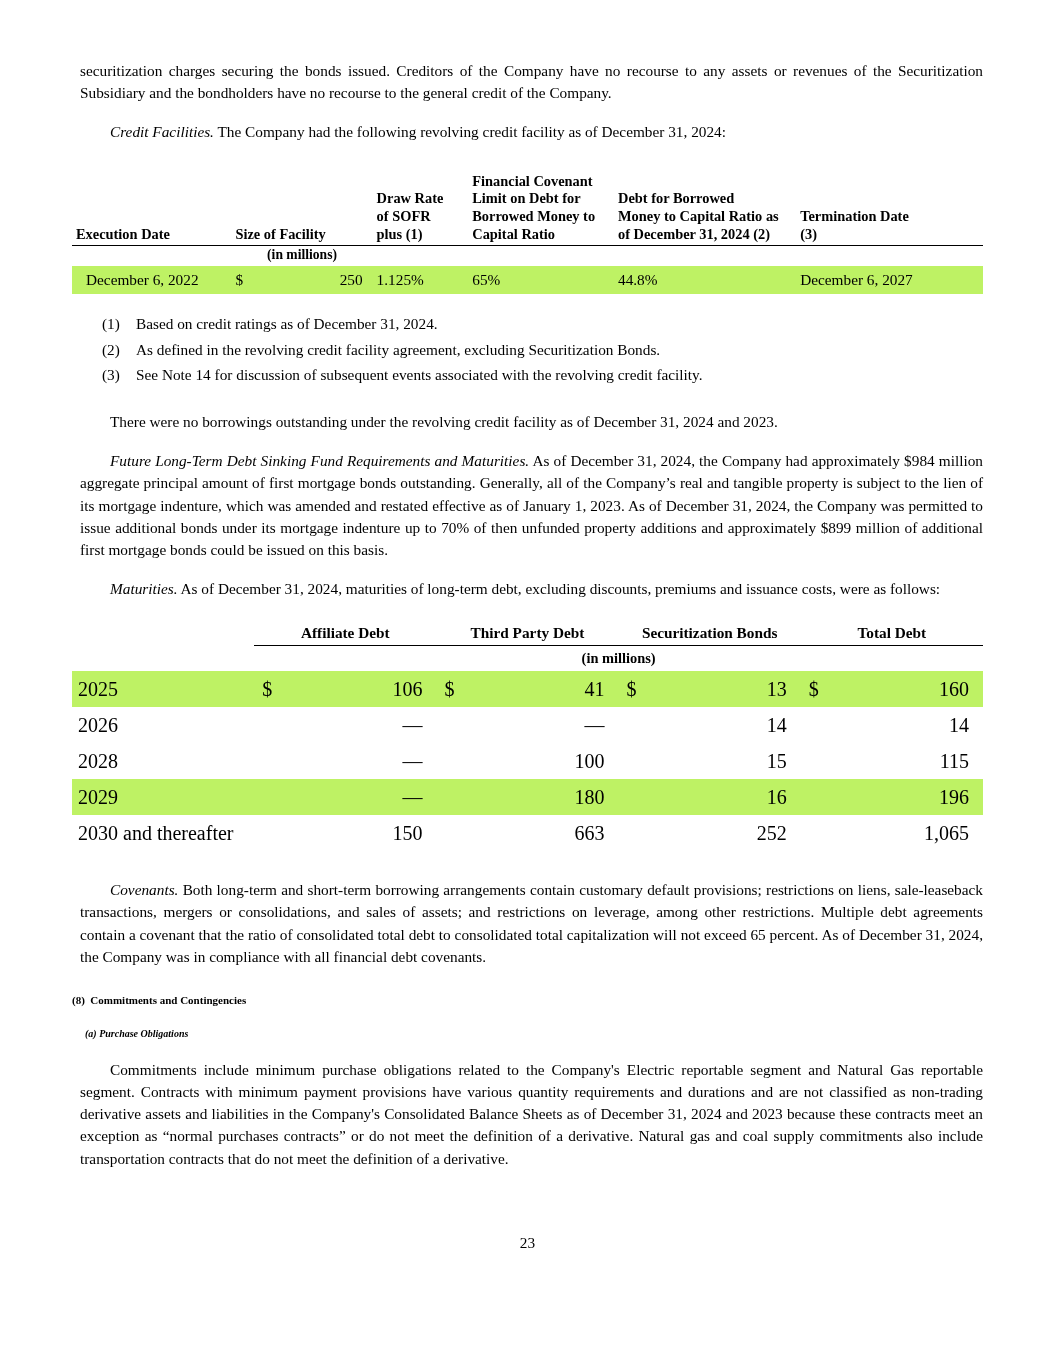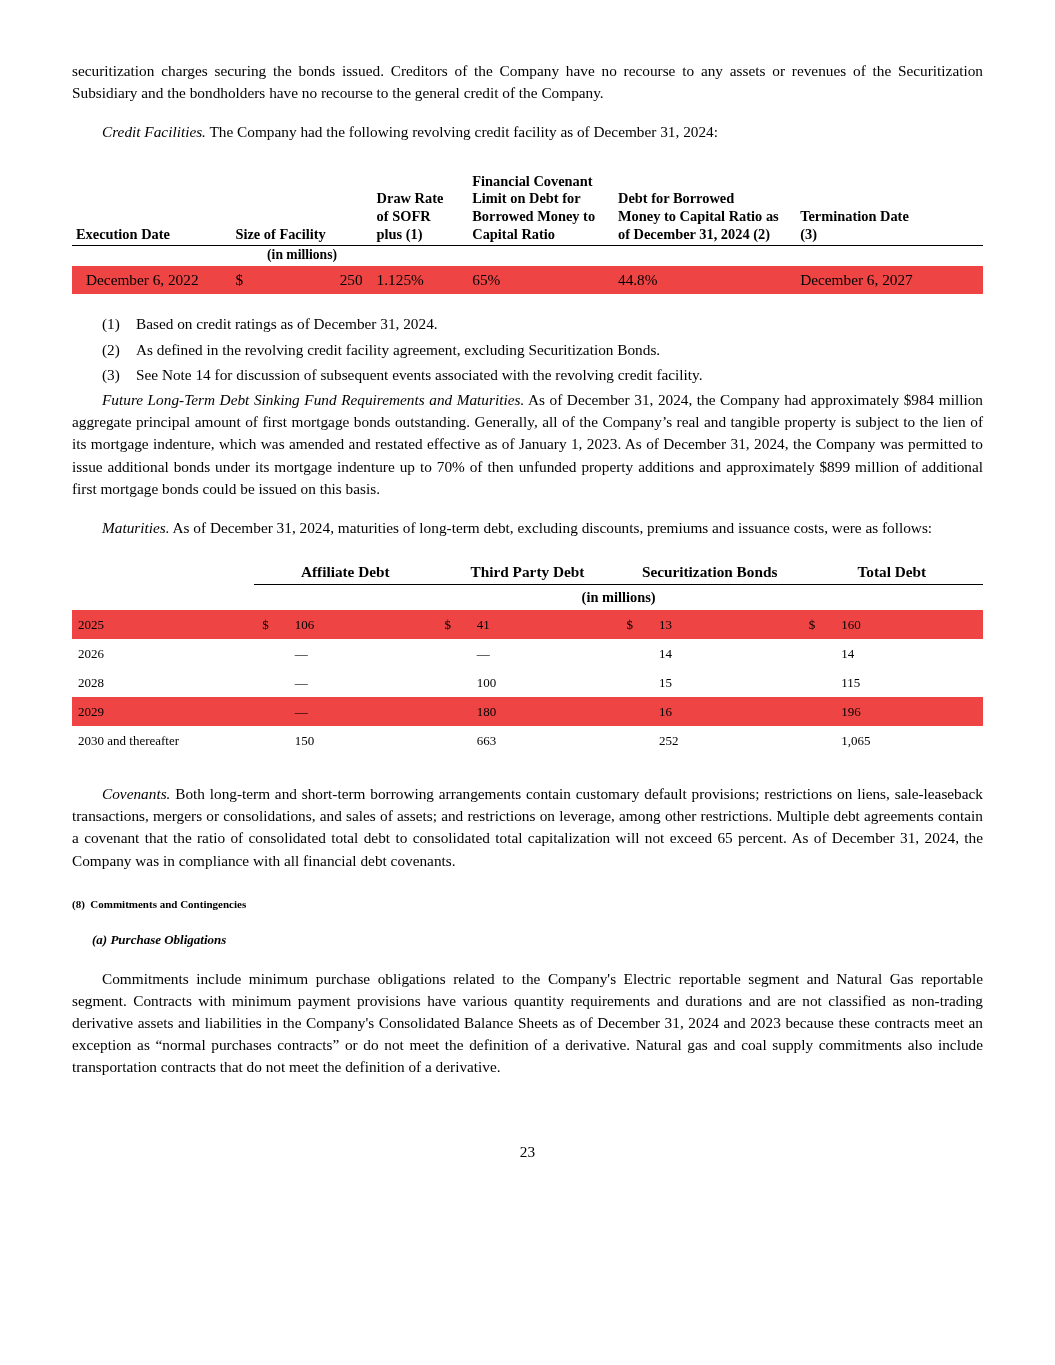--- a/index.html
+++ b/index.html
@@ -21,20 +21,21 @@
     padding: 60px 72px 40px 72px;
   }
   p {
     margin: 0 0 0 0;
     font-size: 15.3px;
     line-height: 1.45;
     text-align: justify;
   }
   .para {
     margin-bottom: 17px;
+    margin-left: 8px;
   }
   .indent {
     text-indent: 30px;
   }
   .italic { font-style: italic; }
 
   
   table {
     border-collapse: collapse;
     width: 100%;
@@ -59,21 +60,21 @@
     font-size: 15.3px;
   }
   .units-row td {
     font-weight: bold;
     font-size: 13.6px;
     text-align: center;
     padding-bottom: 3px;
     padding-top: 1px;
   }
   .shade {
-    background: #ef4444;
+    background: #bef264;
   }
   .c { text-align: left; }
   .r { text-align: right; }
   .l { text-align: left; }
 
   
   .notes {
     margin-top: 18px;
     margin-left: 30px;
     font-size: 15.3px;
@@ -97,43 +98,43 @@
     font-weight: bold;
     font-size: 15.3px;
     padding: 2px 4px 3px 4px;
     text-align: center;
   }
   .mat-table th.grp {
     border-bottom: 1px solid #000;
   }
   .mat-table td {
     padding: 6.5px 4px;
-    font-size: 13px;
+    font-size: 20px;
   }
   .mat-units td {
     font-weight: bold;
     font-size: 14.4px;
     text-align: center;
     padding: 4px;
   }
   .yr { text-align: left; padding-left: 6px !important; }
   .dollar { text-align: left; width: 24px; padding-left: 8px !important; }
-  .amt { padding-right: 14px !important; }
+  .amt { text-align: right; padding-right: 14px !important; }
 
   .section-head {
     font-weight: bold;
     font-size: 11px;
     margin-top: 26px;
   }
   .subsection-head {
     font-weight: bold;
     font-style: italic;
-    font-size: 13px;
+    font-size: 10px;
     margin-top: 22px;
-    margin-left: 20px;
+    margin-left: 13px;
   }
   .pagenum {
     text-align: center;
     font-size: 15.3px;
     margin-top: 64px;
   }
 </style>
 </head>
 <body>
 
@@ -214,20 +215,21 @@
     <div class="note-row">
       <span class="note-num">(2)</span>
       <span>As defined in the revolving credit facility agreement, excluding Securitization Bonds.</span>
     </div>
     <div class="note-row">
       <span class="note-num">(3)</span>
       <span>See Note 14 for discussion of subsequent events associated with the revolving credit facility.</span>
     </div>
   </div>
 
+  <p class="para indent" style="margin-top:24px">There were no borrowings outstanding under the revolving credit facility as of December 31, 2024 and 2023.</p>
 
   <p class="para indent">
     <span class="italic">Future Long-Term Debt Sinking Fund Requirements and Maturities.</span><span> As of December 31, 2024, the Company had approximately $984 million aggregate principal amount of first mortgage bonds outstanding. Generally, all of the Company’s real and tangible property is subject to the lien of its mortgage indenture, which was amended and restated effective as of January 1, 2023. As of December 31, 2024, the Company was permitted to issue additional bonds under its mortgage indenture up to 70% of then unfunded property additions and approximately $899 million of additional first mortgage bonds could be issued on this basis.</span>
   </p>
 
   <p class="para indent">
     <span class="italic">Maturities.</span><span> As of December 31, 2024, maturities of long-term debt, excluding discounts, premiums and issuance costs, were as follows:</span>
   </p>
 
   <table class="mat-table">

